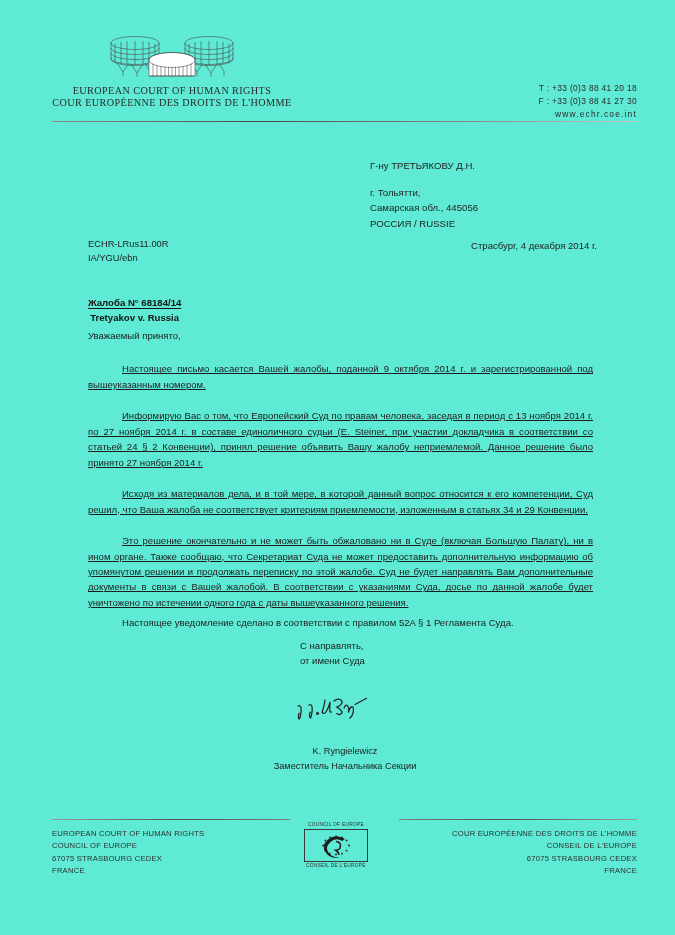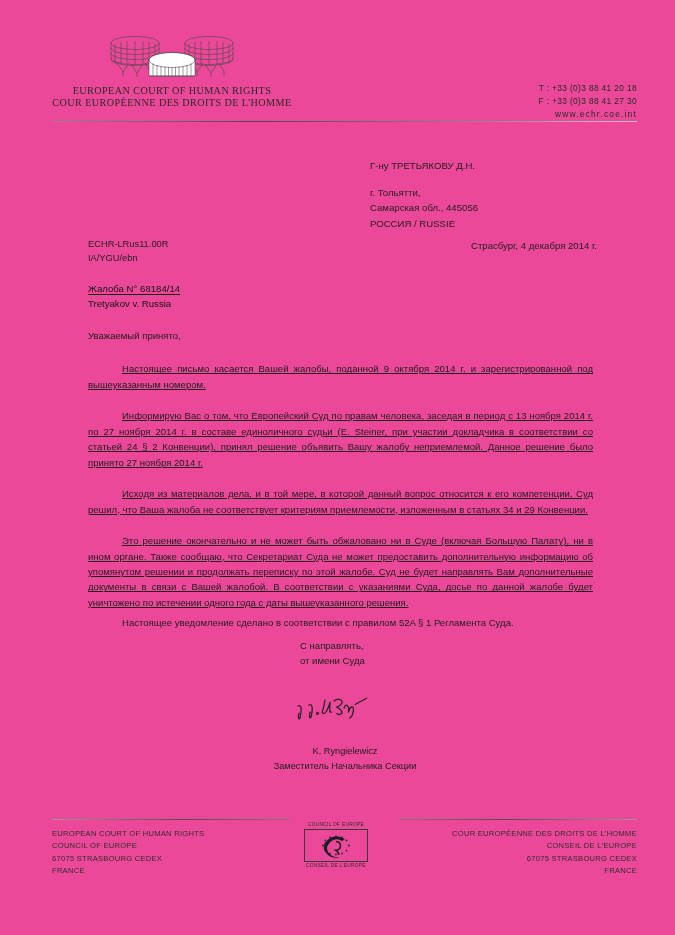--- a/index.html
+++ b/index.html
@@ -12,21 +12,21 @@
     height: 935px;
     position: relative;
     font-family: "Liberation Sans", sans-serif;
     color: #1b1b1b;
     overflow: hidden;
   }
 
   .page {
     position: absolute;
     inset: 0;
-    background: #ec4899;
+    background: #5eead4;
   }
 
   
   .header {
     position: absolute;
     left: 0; right: 0;
     top: 30px;
     height: 92px;
   }
   .logo-block {
@@ -96,25 +96,26 @@
     position: absolute;
     right: 78px;
     top: 240px;
     font-size: 9.6px;
     color: #1f1f1f;
   }
 
   .case {
     position: absolute;
     left: 88px;
-    top: 282px;
+    top: 296px;
     font-size: 9.6px;
     line-height: 1.55;
-    font-weight: normal;
+    font-weight: bold;
     color: #141414;
+    text-align: center;
   }
   .case .appno {
     text-decoration: underline;
     text-underline-offset: 2px;
   }
 
   
   .body {
     position: absolute;
     left: 88px;

